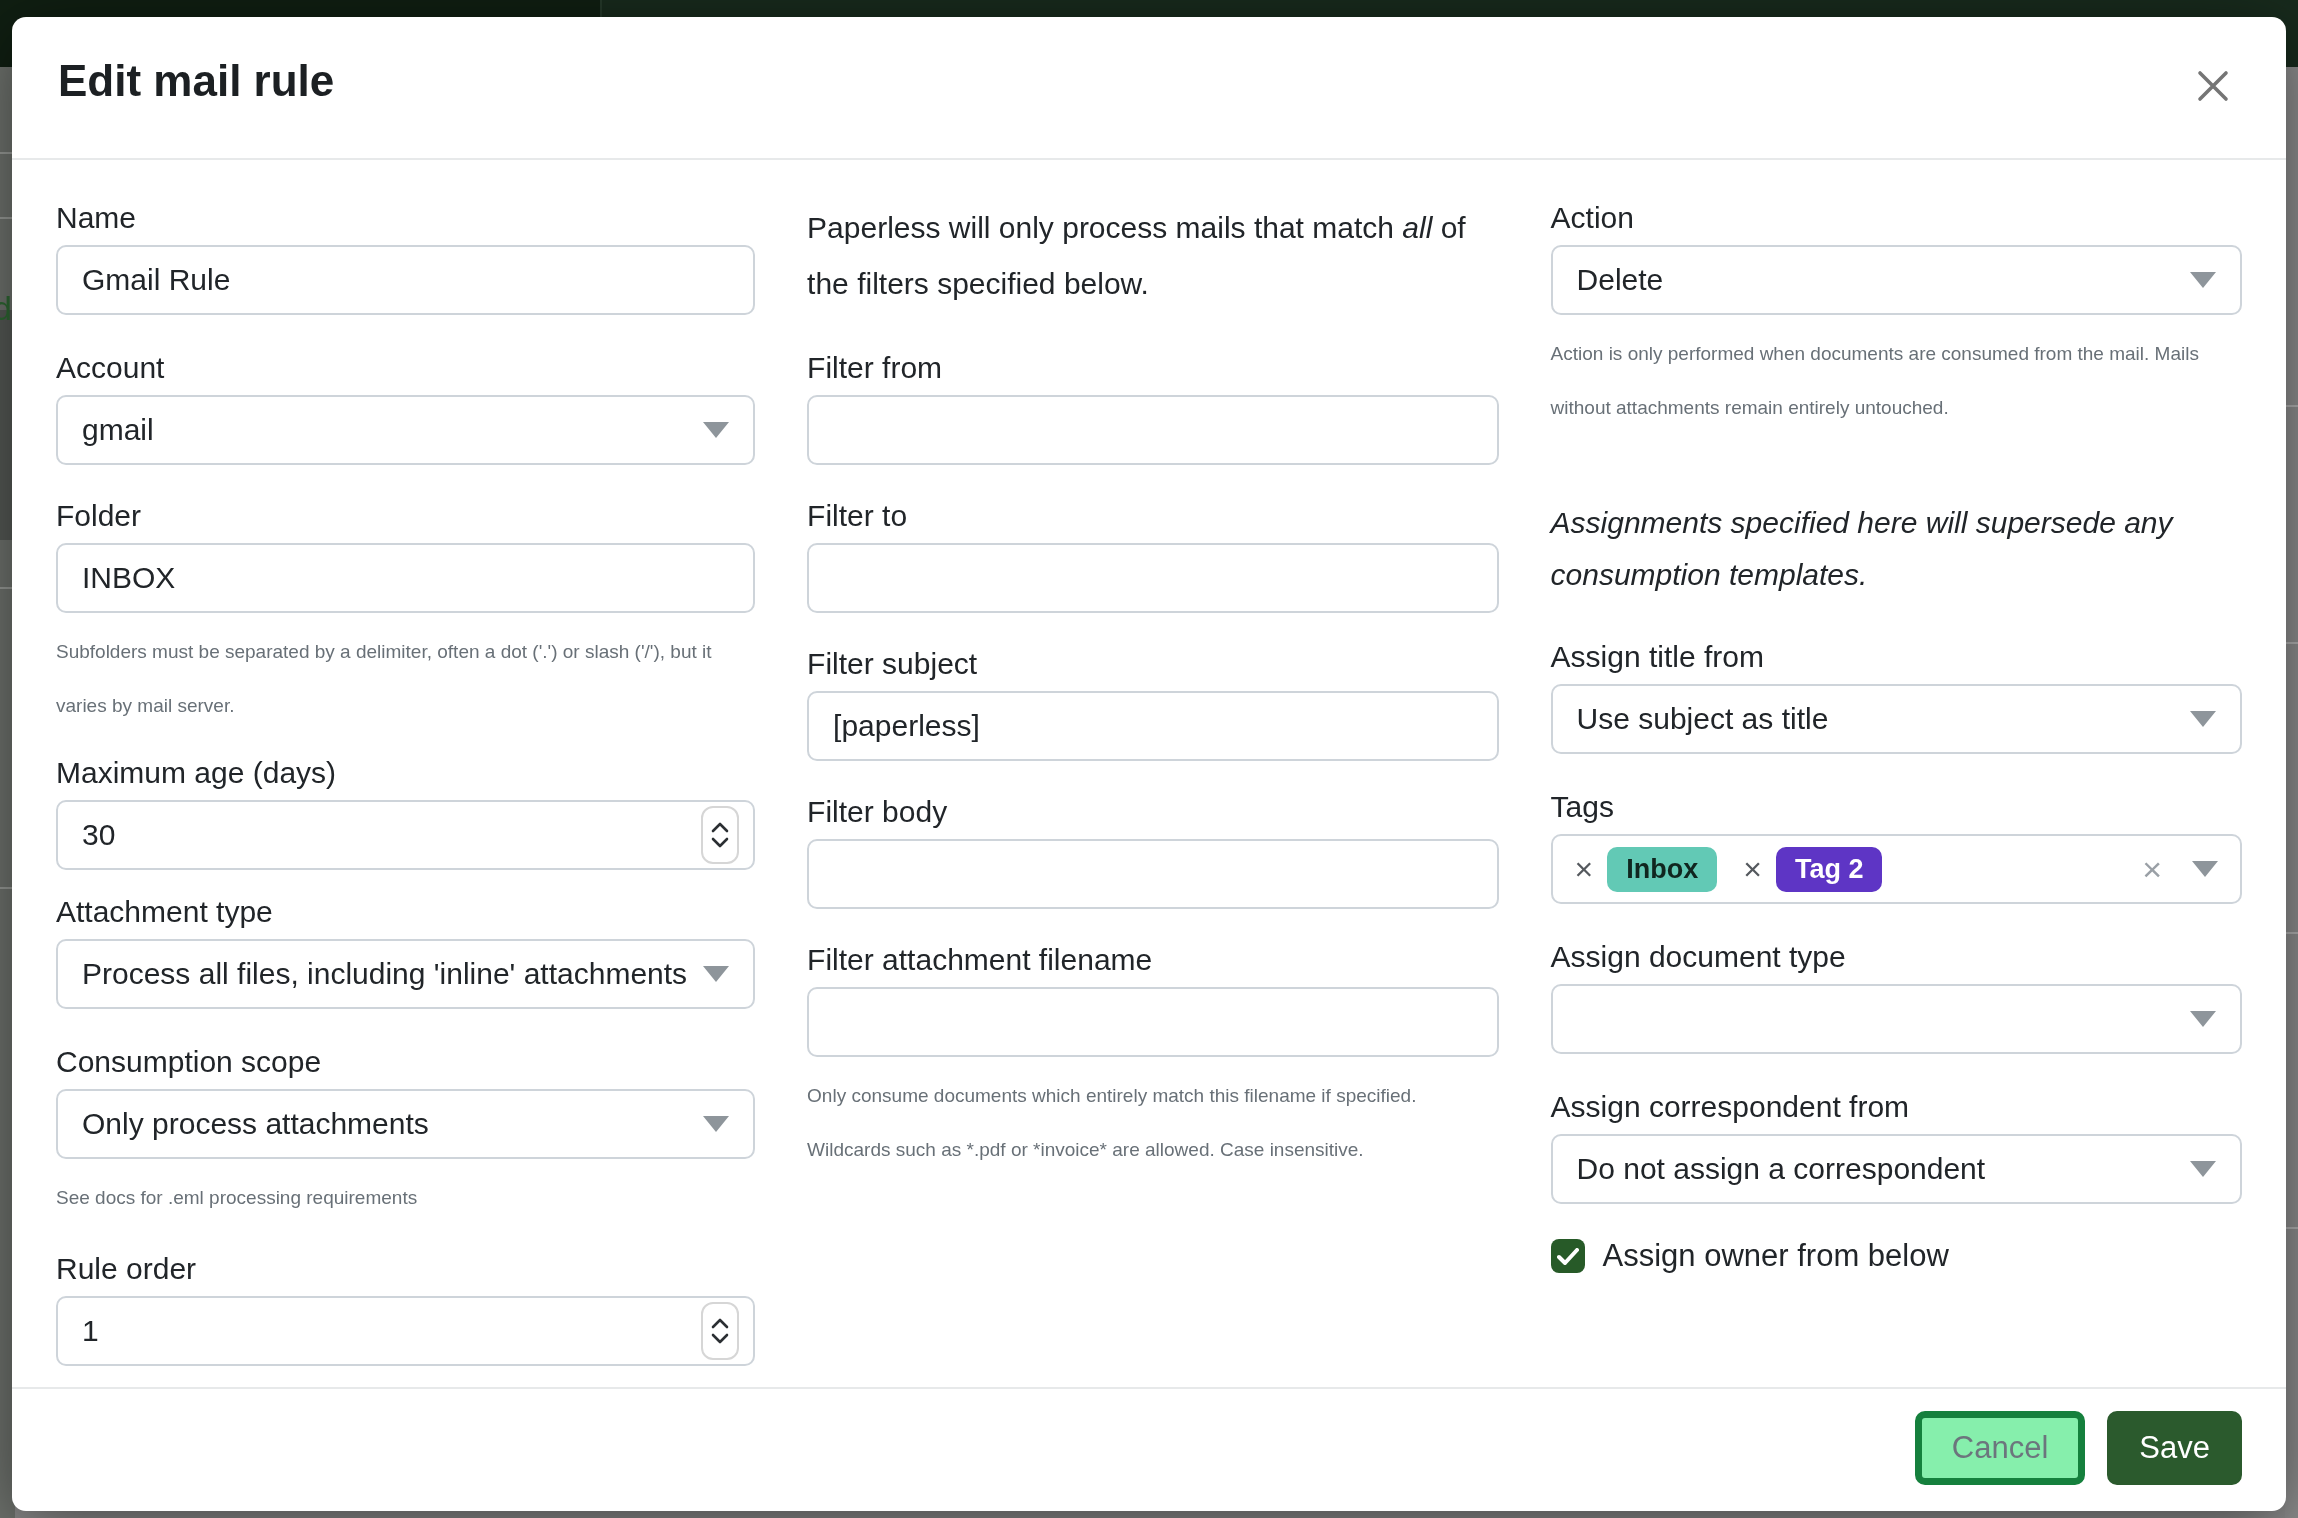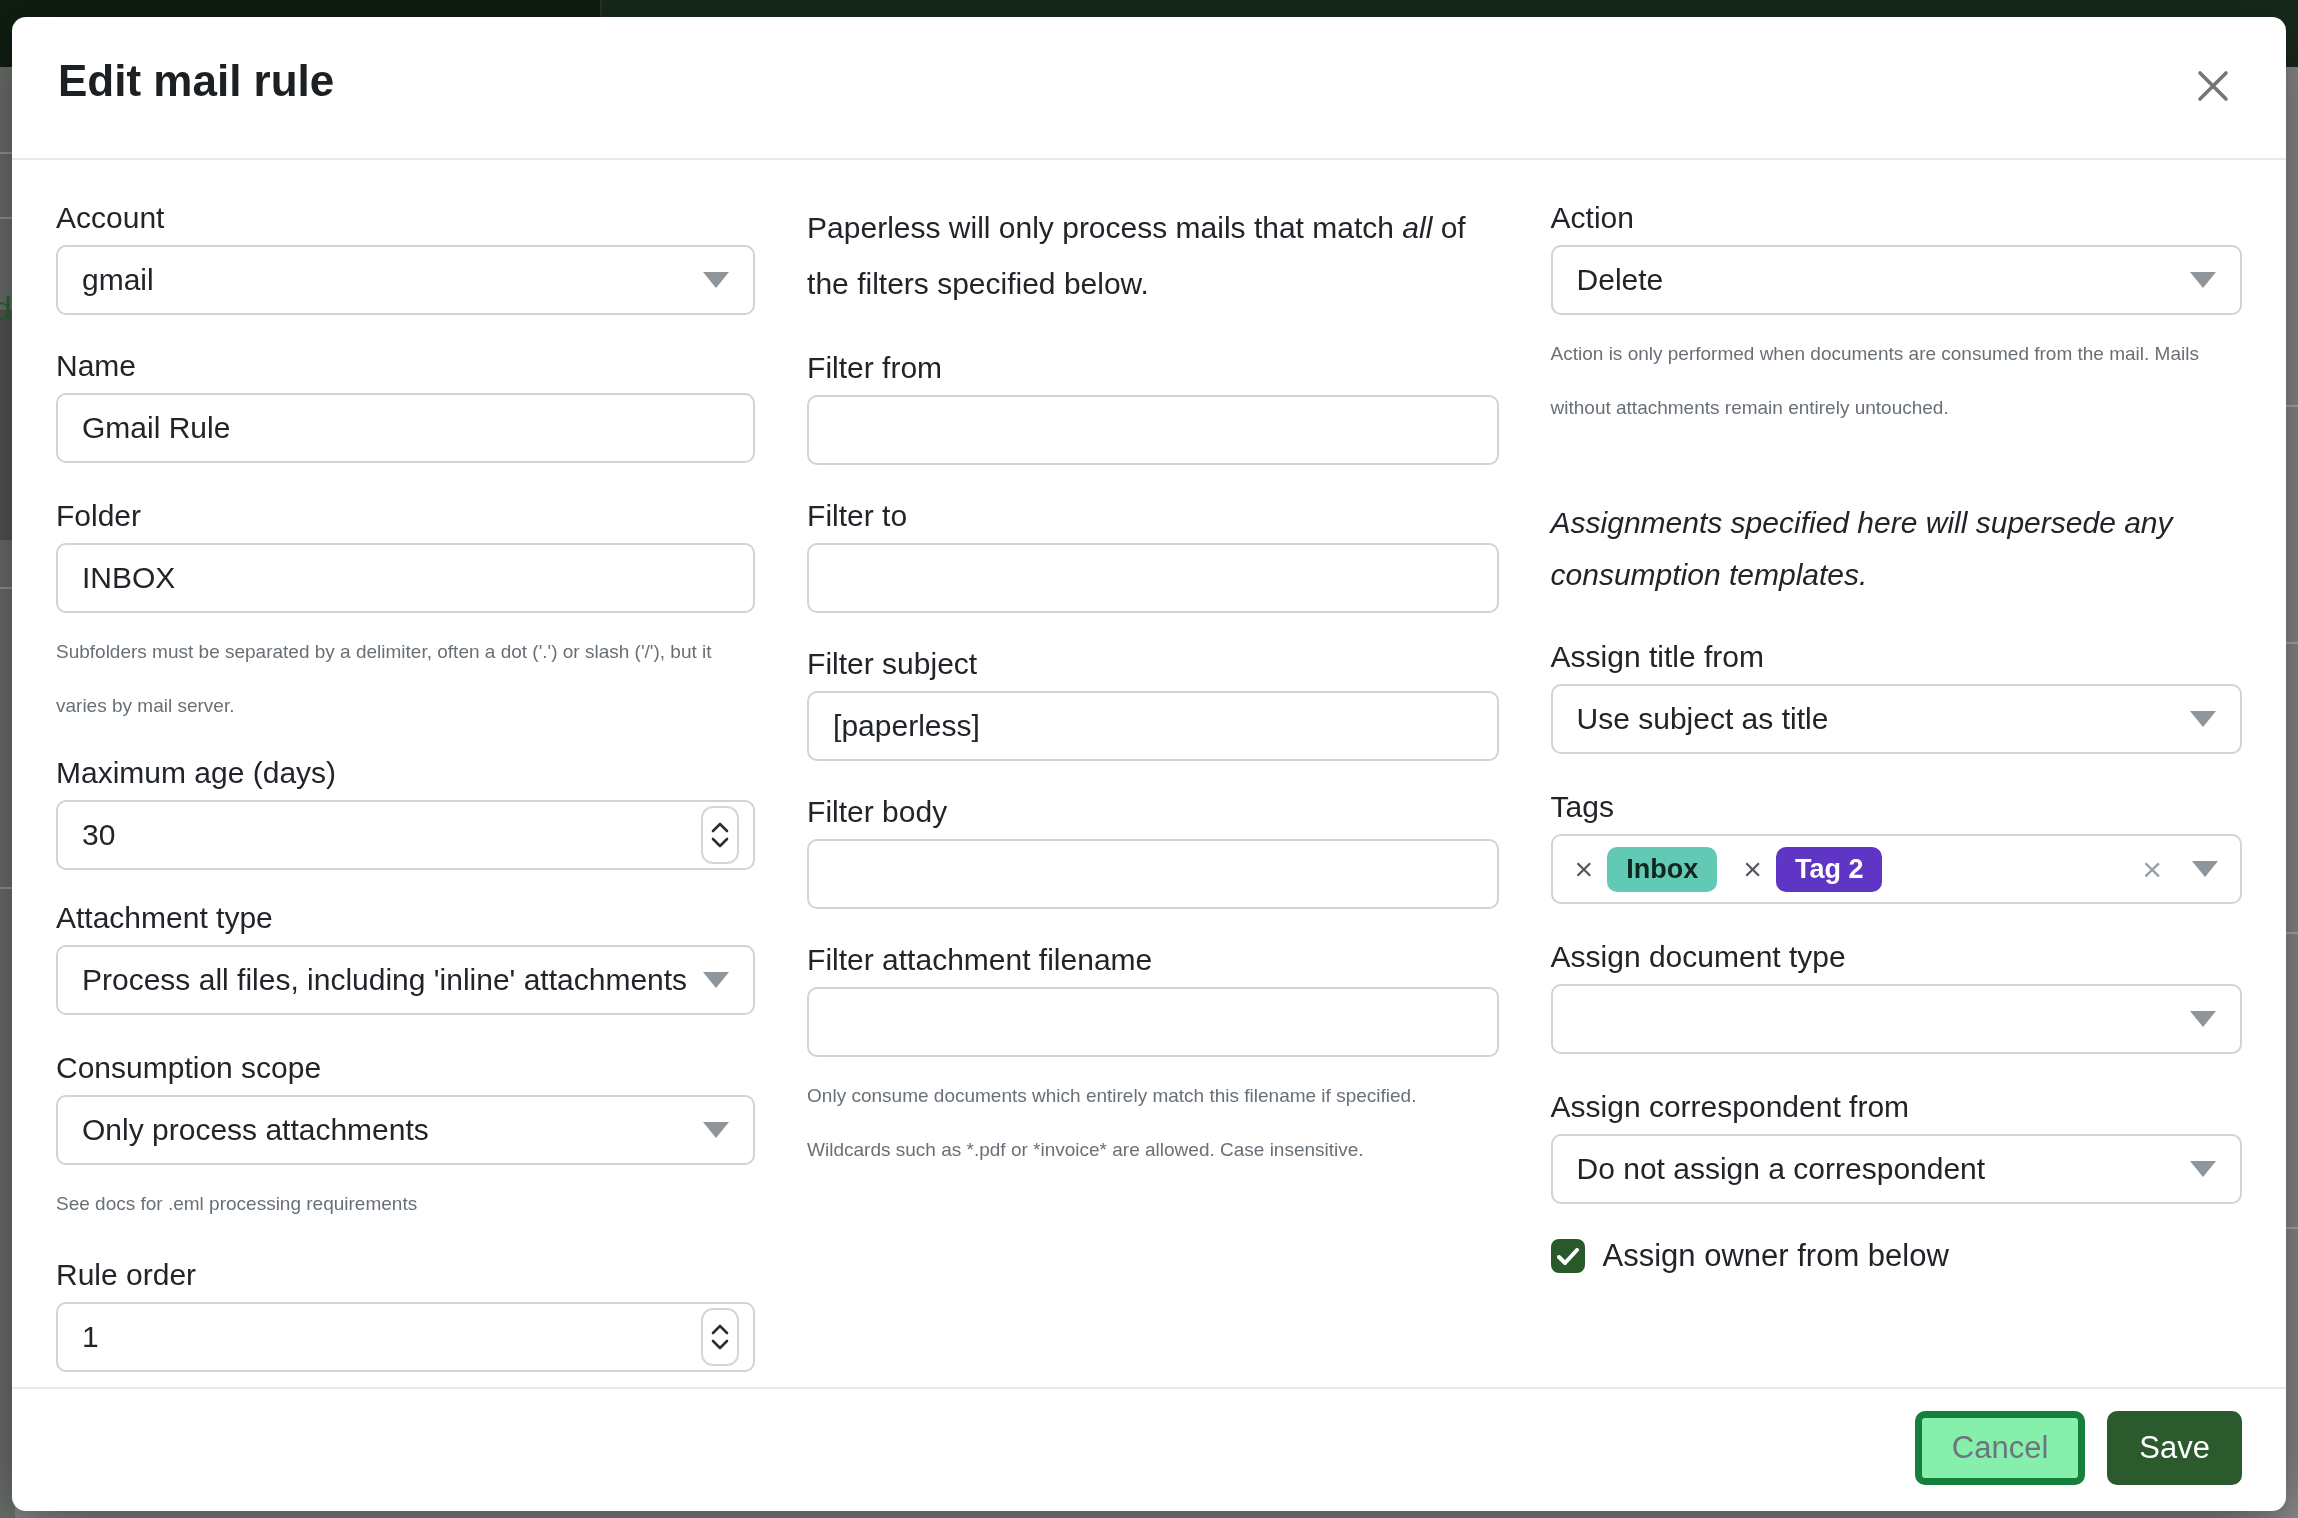--- a/index.html
+++ b/index.html
@@ -132,40 +132,40 @@
         <svg width="46" height="46" viewBox="0 0 46 46">
             <path d="M10 10 L36 36 M36 10 L10 36" stroke="#757575" stroke-width="3.6" stroke-linecap="round" fill="none"></path>
           </svg>
       </span>
     </button>
   </div>
 
   <div class="modal-body">
 
     <div>
-      <div class="group" style="margin-bottom:33px">
-        <label class="field-label">Account</label>
-        <div class="control select">
-          <span class="sel-text">gmail</span>
-          <span class="caret"></span>
-        </div>
-      </div>
-
       <div class="group" style="margin-bottom:35px">
         <label class="field-label">Name</label>
         <input class="control" value="Gmail Rule" style="">
+      </div>
+
+      <div class="group" style="margin-bottom:33px">
+        <label class="field-label">Account</label>
+        <div class="control select">
+          <span class="sel-text">gmail</span>
+          <span class="caret"></span>
+        </div>
       </div>
 
       <div class="group" style="margin-bottom:22px">
         <label class="field-label">Folder</label>
         <input class="control" value="INBOX" style="">
         <div class="help">Subfolders must be separated by a delimiter, often a dot ('.') or slash ('/'), but it varies by mail server.</div>
       </div>
 
-      <div class="group" style="margin-bottom:30px">
+      <div class="group" style="margin-bottom:24px">
         <label class="field-label">Maximum age (days)</label>
         <div class="number-wrap">
           <input class="control" value="30" style="">
           <span class="stepper">
             <svg width="18" height="11" viewBox="0 0 18 11">
                 <polyline points="2,9 9,2 16,9" fill="none" stroke="#2b2f33" stroke-width="2.6" stroke-linecap="round" stroke-linejoin="round"></polyline>
               </svg>
             <svg width="18" height="11" viewBox="0 0 18 11">
                 <polyline points="2,2 9,9 16,2" fill="none" stroke="#2b2f33" stroke-width="2.6" stroke-linecap="round" stroke-linejoin="round"></polyline>
               </svg>

